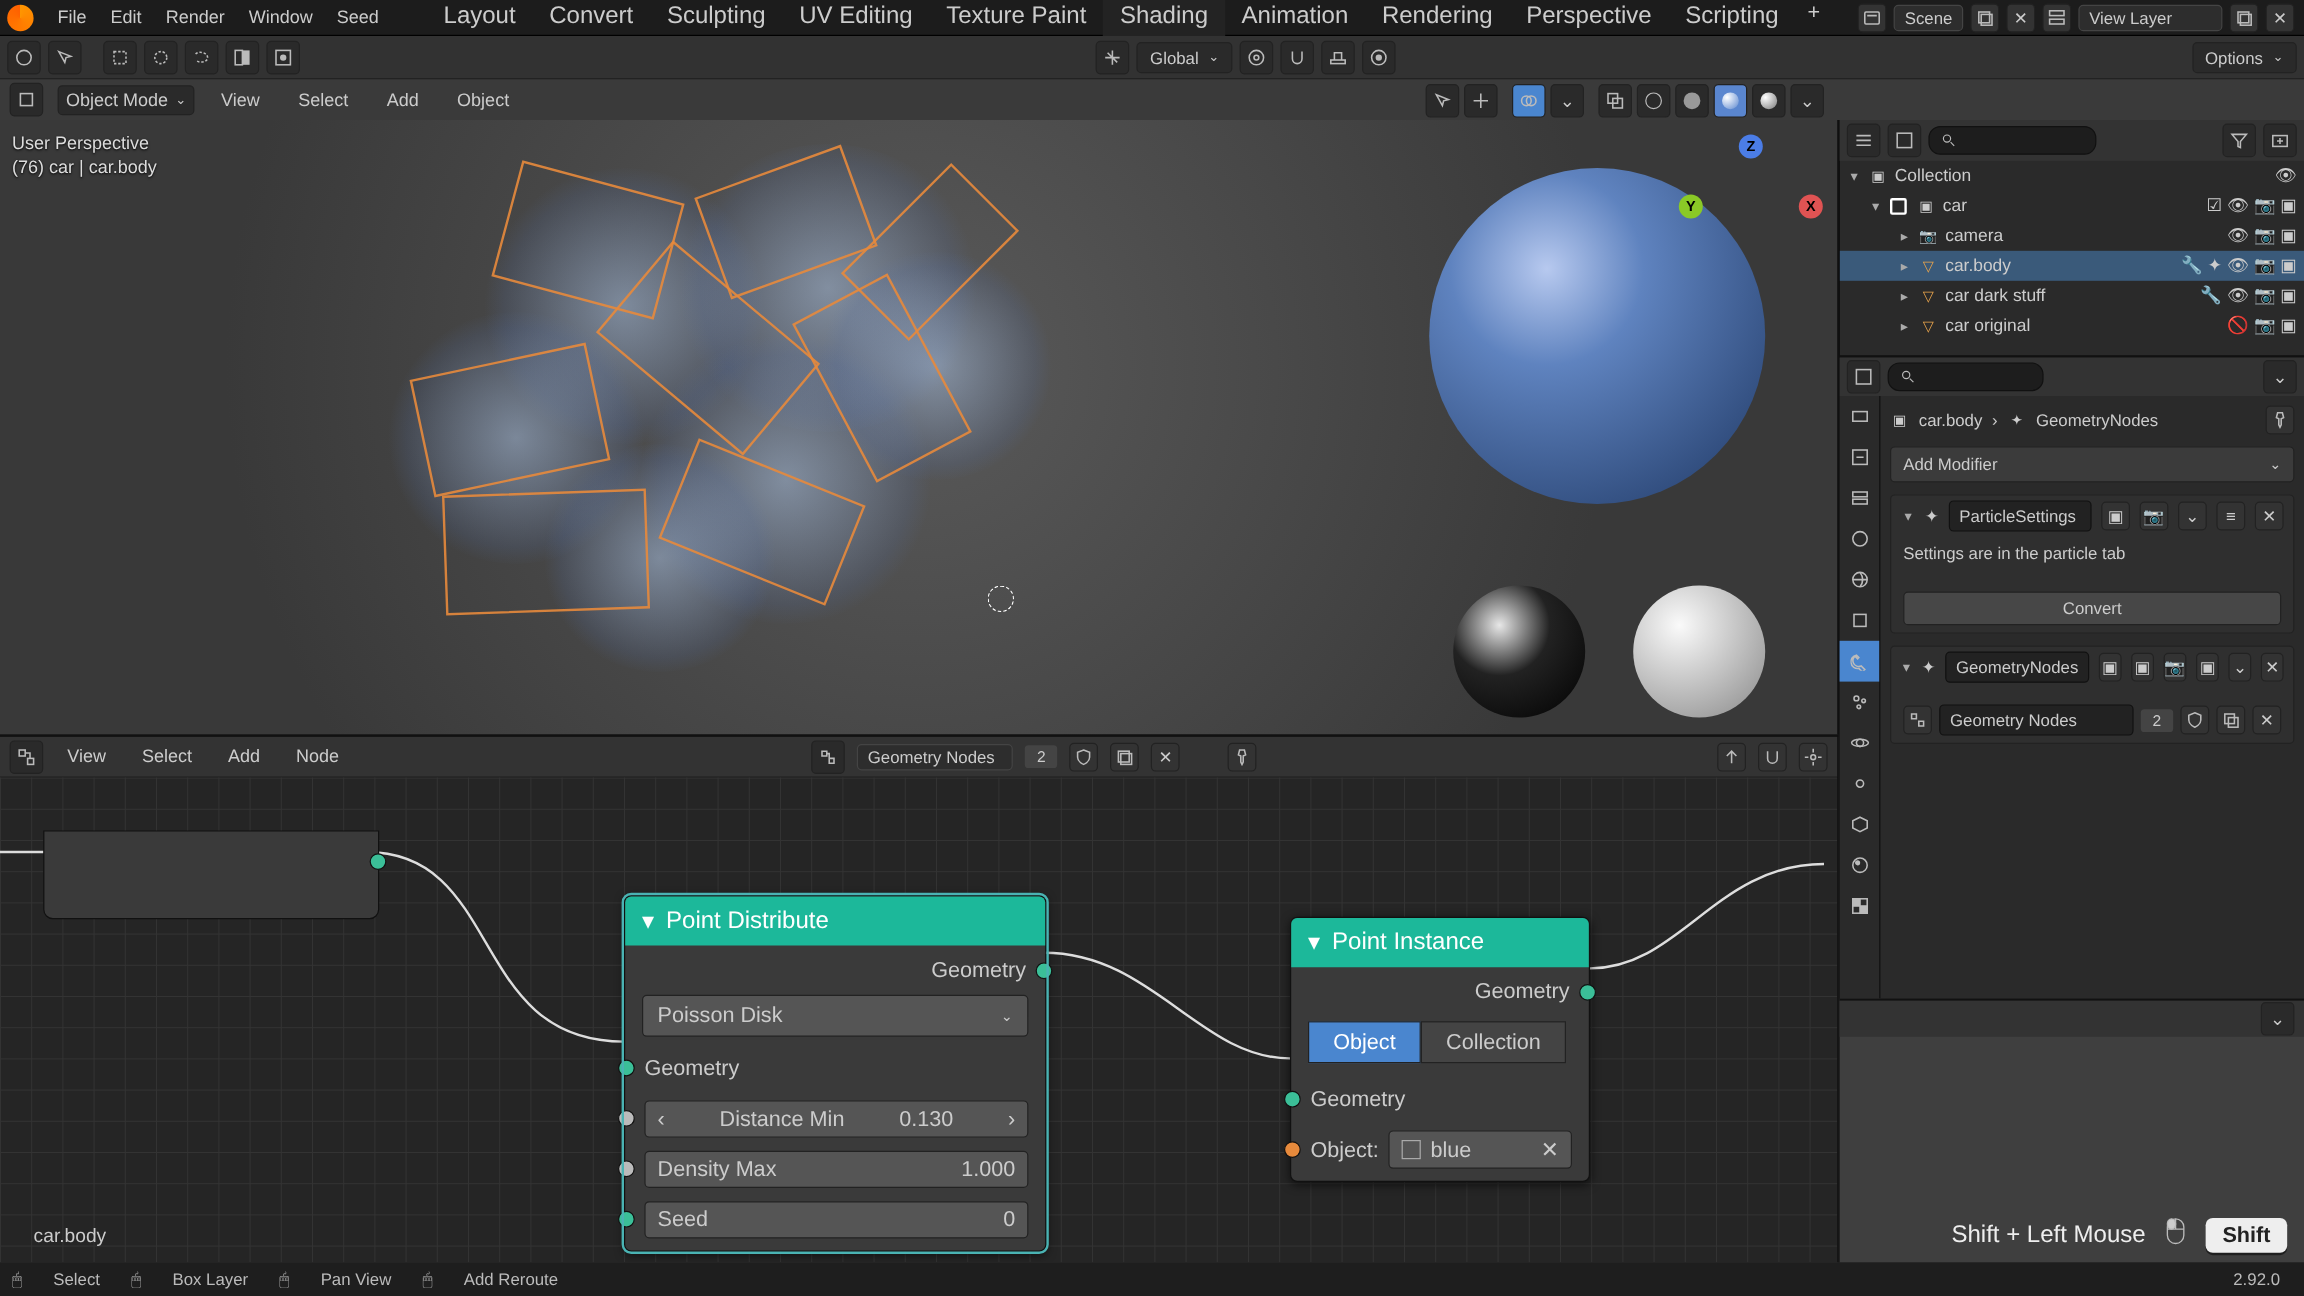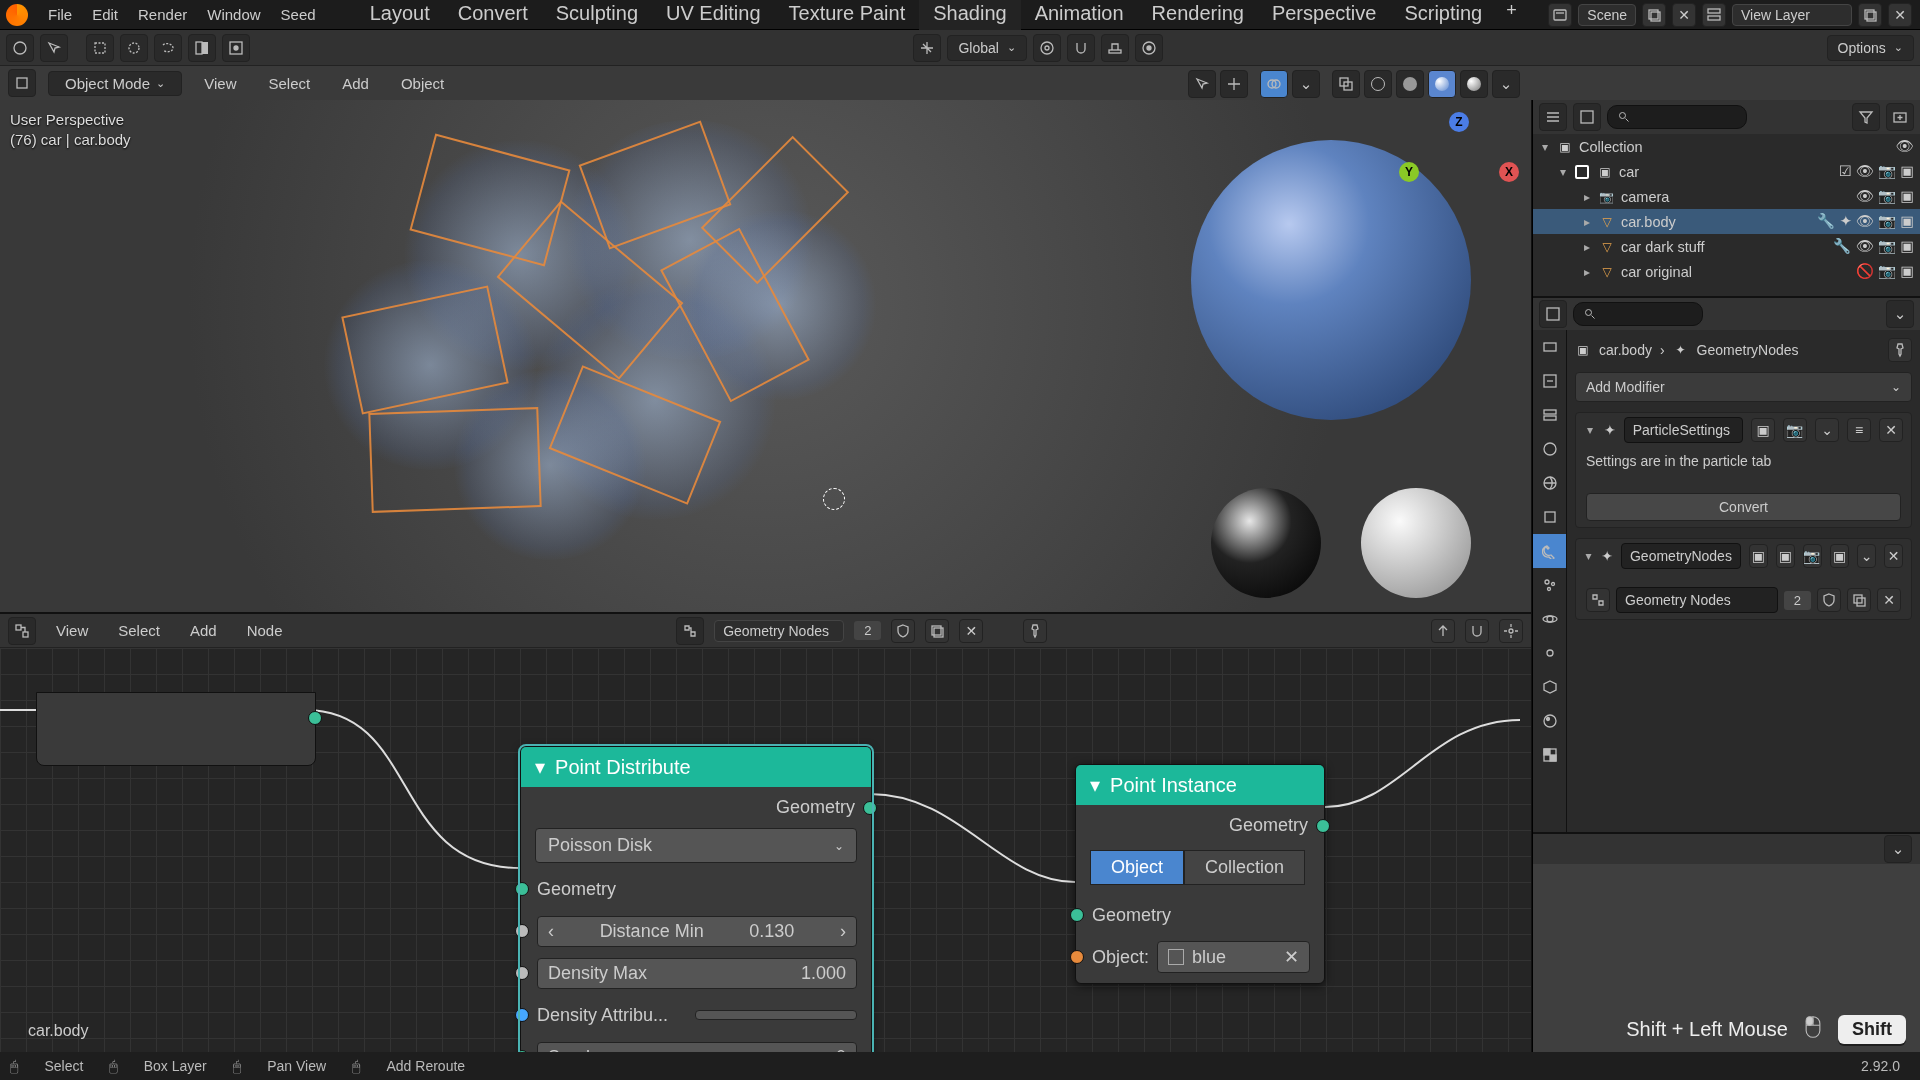--- a/index.html
+++ b/index.html
@@ -20,21 +20,21 @@
 .icon-btn { width: 24px; height: 24px; border-radius: 4px; display: inline-flex; align-items: center; justify-content: center; cursor: pointer; background: #333; border: 1px solid #222; font-size: 14px; }
 
 
 .tool-header { height: 36px; background: #323232; display: flex; align-items: center; padding: 0 6px; gap: 6px; border-bottom: 1px solid #222; position: relative; }
 .small-btn { height: 26px; padding: 0 10px; border-radius: 4px; background: #2a2a2a; border: 1px solid #222; display: inline-flex; align-items: center; cursor: pointer; font-size: 14px; }
 .square-btn { width: 28px; height: 28px; border-radius: 4px; background: #2a2a2a; border: 1px solid #222; display: inline-flex; align-items: center; justify-content: center; cursor: pointer; }
 .square-btn svg { pointer-events: none; }
 
 
 .mode-row { height: 34px; background: #3a3a3a; display: flex; align-items: center; padding: 0 8px; gap: 12px; }
-.mode-dropdown { background: #2a2a2a; border: 1px solid #222; border-radius: 4px; padding: 3px 16px; display: flex; align-items: center; gap: 6px; }
+.mode-dropdown { background: #2a2a2a; border: 1px solid #222; border-radius: 4px; padding: 3px 6px; display: flex; align-items: center; gap: 6px; }
 
 
 .main-area { position: absolute; left: 0; top: 100px; right: 0; bottom: 28px; display: grid; grid-template-columns: 1fr 388px; grid-template-rows: 1fr 440px; }
 
 
 .viewport3d { grid-column: 1; grid-row: 1; background: radial-gradient(circle at 50% 40%, #5a5a5a 0%, #393939 70%); position: relative; overflow: hidden; border-right: 1px solid #111; }
 .viewport-info { position: absolute; left: 10px; top: 10px; font-size: 15px; color: #ddd; text-shadow: 0 1px 2px #000; line-height: 1.3; }
 .viewport-gizmo { position: absolute; right: 12px; top: 12px; width: 120px; height: 120px; }
 .gizmo-axis { position: absolute; width: 20px; height: 20px; border-radius: 50%; display: flex; align-items: center; justify-content: center; font-size: 12px; color: #000; font-weight: bold; }
 .gizmo-z { background: #4b7de7; left: 50%; top: 0; transform: translateX(-50%); }
@@ -457,25 +457,20 @@
             </div>
           </div>
           <div class="gn-row">
             <span class="gn-socket s-float" style="margin-left:-20px"></span>
             <div class="gn-field">
               <span>Density Max</span>
               <span>1.000</span>
             </div>
           </div>
           <div class="gn-row">
-            <span class="gn-socket s-string" style="margin-left:-20px"></span>
-            <span style="flex:0 0 150px">Density Attribu...</span>
-            <div class="gn-field" style="flex:1"></div>
-          </div>
-          <div class="gn-row">
             <span class="gn-socket s-int" style="margin-left:-20px"></span>
             <div class="gn-field">
               <span>Seed</span>
               <span>0</span>
             </div>
           </div>
         </div>
       </div>
 
       <div class="gn-node" style="left:1075px; top:116px; width:250px">

